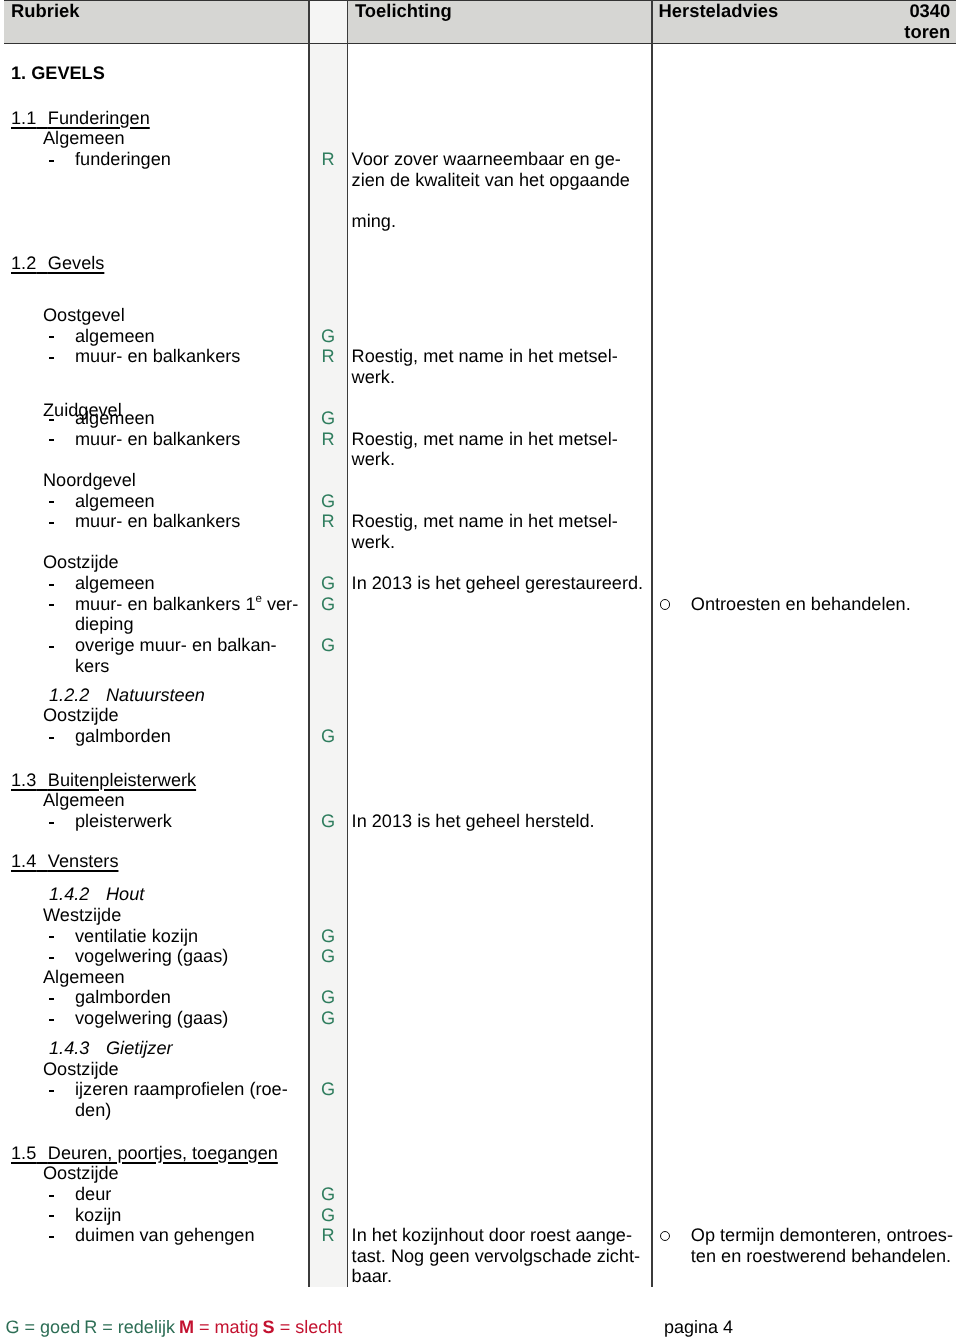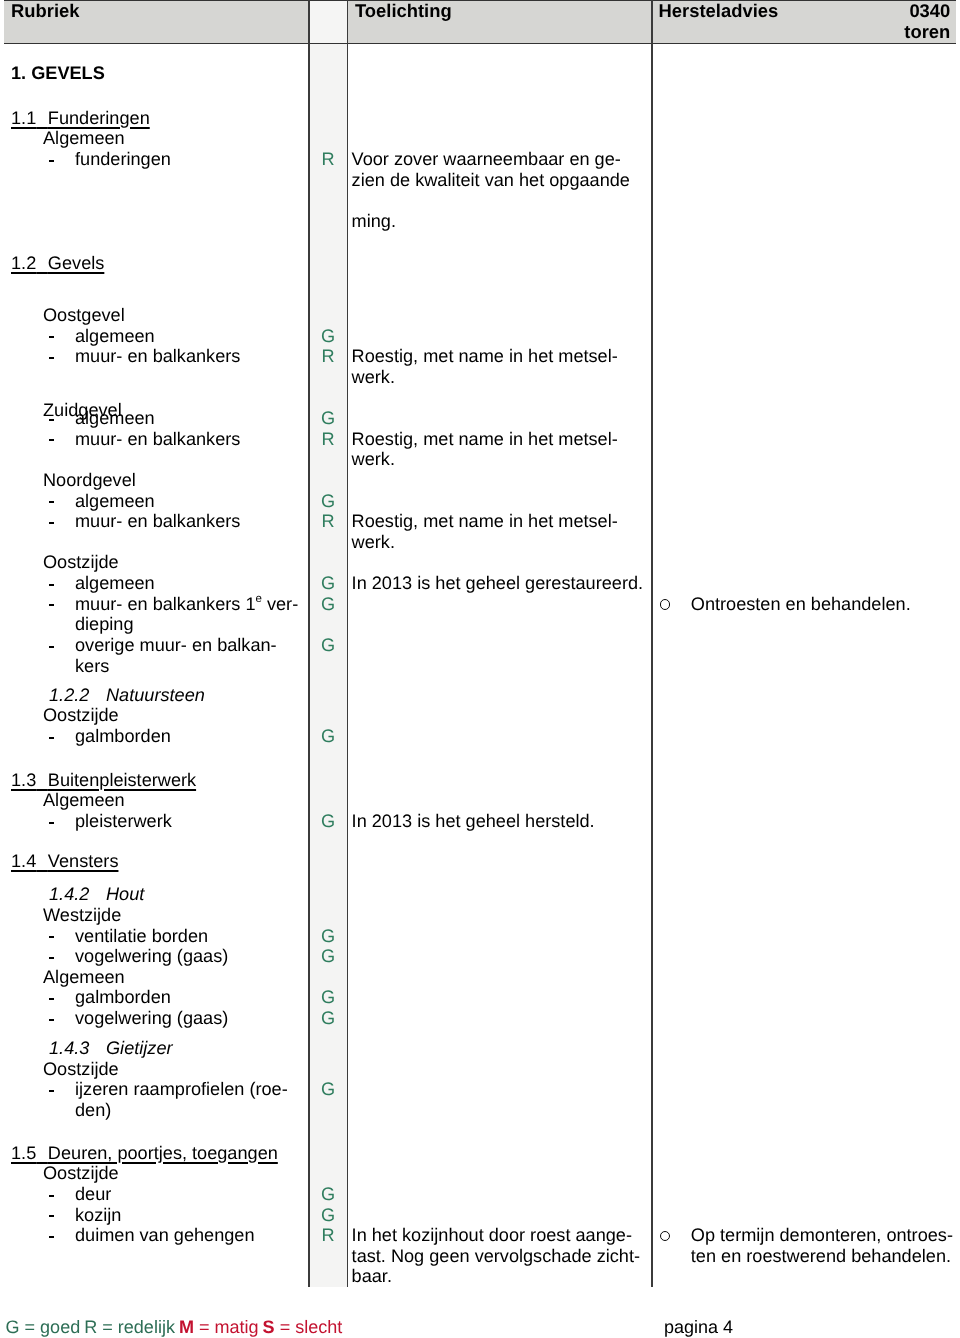--- a/index.html
+++ b/index.html
@@ -223,21 +223,21 @@
     <span class="c-rub lvl0 ul">1.4<i class="sp"></i>Vensters</span>
   </div>
   <div class="row" style="top:820.26px">
     <span class="c-rub lvl1 ital">1.4.2<i class="sp2"></i>Hout</span>
   </div>
   <div class="row" style="top:840.88px">
     <span class="c-rub lvl2">Westzijde</span>
   </div>
   <div class="row" style="top:861.5px">
     <span class="dash"></span>
-    <span class="c-rub lvl3">ventilatie borden</span>
+    <span class="c-rub lvl3">ventilatie kozijn</span>
     <span class="c-score">G</span>
   </div>
   <div class="row" style="top:882.12px">
     <span class="dash"></span>
     <span class="c-rub lvl3">vogelwering (gaas)</span>
     <span class="c-score">G</span>
   </div>
   <div class="row" style="top:902.74px">
     <span class="c-rub lvl2">Algemeen</span>
   </div>

